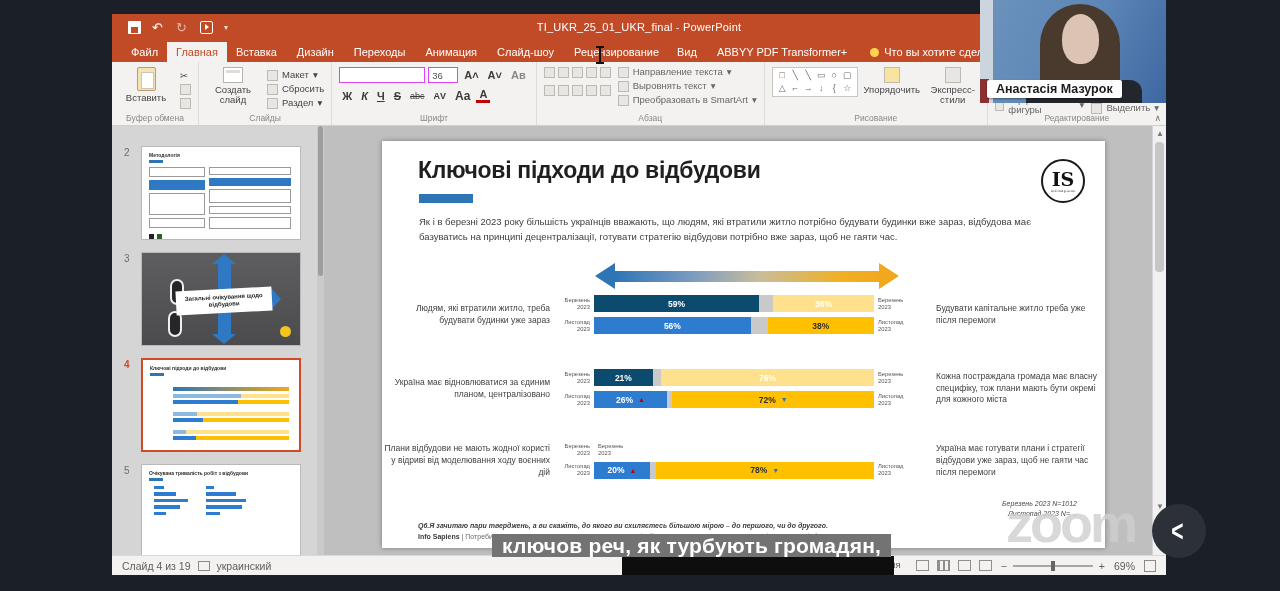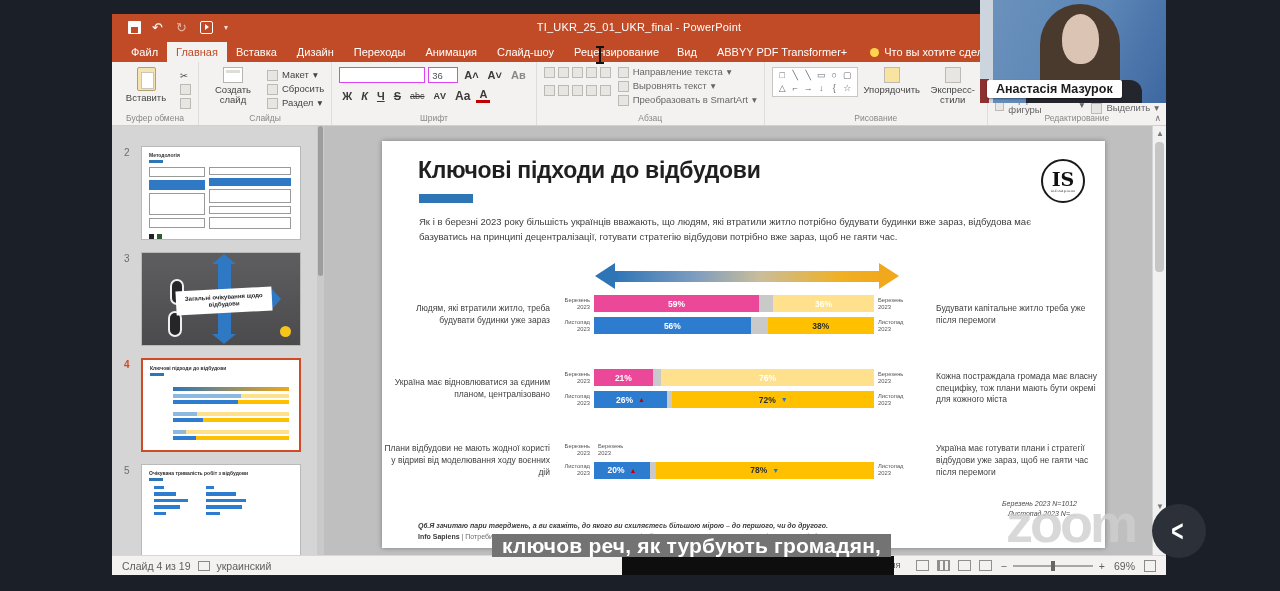--- a/index.html
+++ b/index.html
@@ -82,21 +82,21 @@
   .abody { flex:1; height:11px; background:linear-gradient(90deg,#2e75b6 0%,#7d9cc0 30%,#c9bd9a 55%,#f0b025 85%,#f2a81d 100%); }
 
   .crow { position:absolute; left:0; width:723px; display:flex; align-items:center; }
   .clbl-l { width:168px; text-align:right; font-size:8.5px; color:#3f3f3f; line-height:1.4; }
   .cbars { width:372px; display:flex; flex-direction:column; gap:5px; margin:0 2px; }
   .bline { display:flex; align-items:center; }
   .plbl { width:42px; font-size:5.8px; color:#555; text-align:right; line-height:1.2; padding-right:4px; }
   .plbl.r { text-align:left; padding-left:4px; padding-right:0; }
   .bar { width:280px; height:17px; display:flex; }
   .seg { display:flex; align-items:center; justify-content:center; font-size:8.5px; font-weight:bold; overflow:hidden; }
-  .sb-l { background:#ec4899; color:#fff; } .sb-d { background:#2e7cd0; color:#fff; }
+  .sb-l { background:#0c4a6e; color:#fff; } .sb-d { background:#2e7cd0; color:#fff; }
   .sn { background:#c9c9c9; }
   .sy-l { background:#ffe18d; color:#fff; } .sy-d { background:#ffc000; color:#2e2e2e; }
   .tri { font-style:normal; font-size:7px; margin-left:5px; }
   .tri.up { color:#c00000; } .tri.down { color:#2e75b6; }
   .clbl-r { flex:1; font-size:8.5px; color:#3f3f3f; line-height:1.4; padding-left:10px; }
 
   .s-sample { position:absolute; right:28px; top:358px; text-align:right; font-size:7px; font-style:italic; color:#4a4a4a; line-height:1.4; }
   .s-foot { position:absolute; left:36px; bottom:6px; line-height:1.5; }
   .s-q { font-size:7px; font-weight:bold; font-style:italic; color:#3a3a3a; }
   .s-src { font-size:7px; color:#6a6a6a; }

